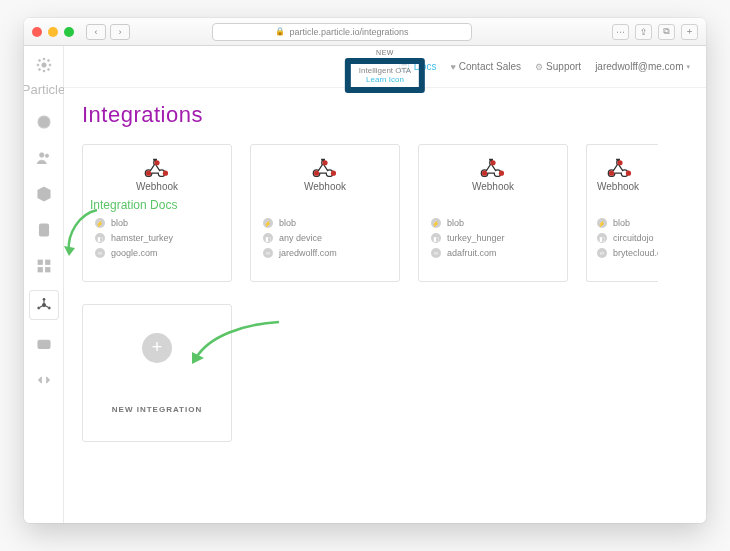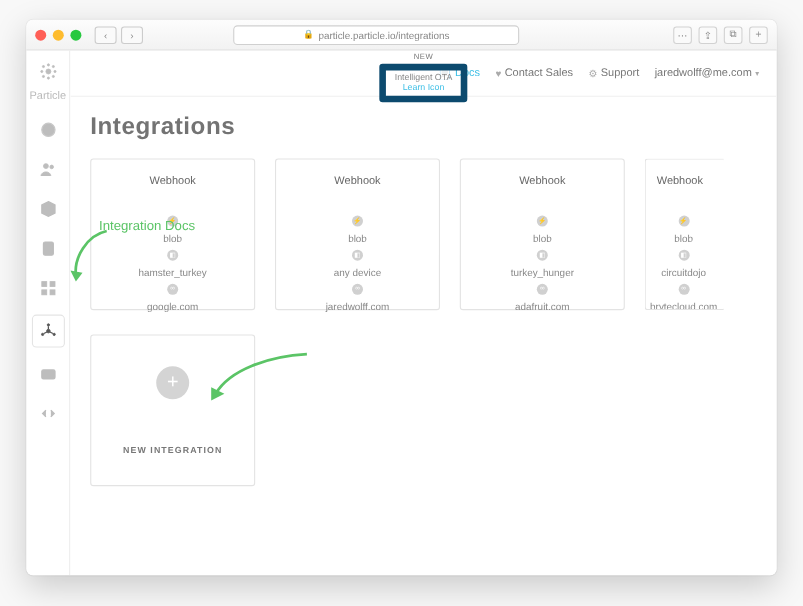--- a/index.html
+++ b/index.html
@@ -18,44 +18,44 @@
   .chrome-right { margin-left:auto; display:flex; gap:6px; }
   .chrome-ico { width:17px; height:16px; border:1px solid #d2d2d2; border-radius:3px; background:#fafafa; display:flex; align-items:center; justify-content:center; color:#888; font-size:9px;}
 
   
   .app { display:flex; height: calc(100% - 28px); }
   .sidebar { width: 40px; background:#fff; border-right:1px solid #e9e9e9; display:flex; flex-direction:column; align-items:center; padding-top:8px; gap:14px; position:relative; }
   .sb-ico { width:22px; height:22px; display:flex; align-items:center; justify-content:center; color:#bdbdbd; }
   .sb-ico svg { width:18px; height:18px; stroke:#bdbdbd; fill:#bdbdbd; }
   .sb-ico.active { background:#fff; box-shadow:0 0 0 1px #e4e4e4; border-radius:3px; width:28px; height:28px; }
   .sb-ico.active svg { stroke:#555; fill:#555; }
-  .brand { font-size:10px; color:#bbb; margin-top:-8px; }
+  .brand { font-size:13px; color:#bbb; margin-top:-8px; }
 
   .main { flex:1; position:relative; overflow:hidden; background:#fff; }
   .topbar { height:42px; display:flex; align-items:center; justify-content:flex-end; gap:14px; padding:0 16px; font-size:10px; color:#777; border-bottom:1px solid #f0f0f0; }
   .topbar .link { display:flex; align-items:center; gap:3px; cursor:pointer; }
   .topbar .badge-new { position:absolute; left:50%; transform:translateX(-50%); top:3px; font-size:7px; color:#777; letter-spacing:.5px; }
   .promo { position:absolute; left:50%; transform:translateX(-50%); top:12px; border:6px solid #0c4a6e; border-radius:3px; padding:2px 8px 3px; text-align:center; }
   .promo .p1 { font-size:8px; color:#888; }
   .promo .p2 { font-size:8px; color:#3dbfe6; }
   .docs { color:#3dbfe6; }
   .gear, .heart { color:#aaa; font-size:9px; }
   .caret { font-size:7px; color:#aaa; }
 
   .page { padding:14px 0 0 18px; }
-  h1.title { font-weight:700; font-size:22px; color:#737373; letter-spacing:.5px; margin-bottom:16px; }
+  h1.title { font-weight:400; font-size:22px; color:#a21caf; letter-spacing:.5px; margin-bottom:16px; }
 
   .cards { display:flex; gap:18px; }
   .card { width:150px; height:138px; border:1px solid #e3e3e3; border-radius:3px; background:#fff; display:flex; flex-direction:column; align-items:center; padding-top:10px; }
   .card.cut { width:72px; border-right:none; border-radius:3px 0 0 3px; align-items:flex-start; padding-left:0; overflow:hidden;}
   .card.cut .svc, .card.cut .row { padding-left:10px; }
   .card.cut .wh-icon { margin-left:20px; }
   .wh-icon { width:26px; height:22px; margin-bottom:4px; }
   .svc { font-size:10px; color:#666; margin-bottom:26px; }
-  .row { width:100%; padding:0 12px; display:flex; align-items:center; gap:6px; font-size:9px; color:#888; margin-bottom:5px; white-space:nowrap;flex-direction:column; }
+  .row { width:100%; padding:0 12px; display:flex; align-items:center; gap:6px; font-size:9px; color:#888; margin-bottom:5px; white-space:nowrap; }
   .dot { width:10px; height:10px; border-radius:50%; background:#d0d0d0; flex:0 0 10px; display:flex; align-items:center; justify-content:center; font-size:6px; color:#fff; }
 
   .row2 { display:flex; margin-top:22px; }
   .new-card { width:150px; height:138px; border:1px solid #e3e3e3; border-radius:3px; display:flex; flex-direction:column; align-items:center; justify-content:center; gap:14px; }
   .plus { width:30px; height:30px; border-radius:50%; background:#d4d4d4; color:#fff; display:flex; align-items:center; justify-content:center; font-size:18px; font-weight:300; }
   .new-label { font-size:8px; letter-spacing:1px; color:#777; font-weight:700;margin-top:28px; }
 
   
   .anno { position:absolute; color:#5bc466; font-size:12px; font-weight:500; pointer-events:none; white-space:nowrap; }
   .arrow { position:absolute; pointer-events:none; }

